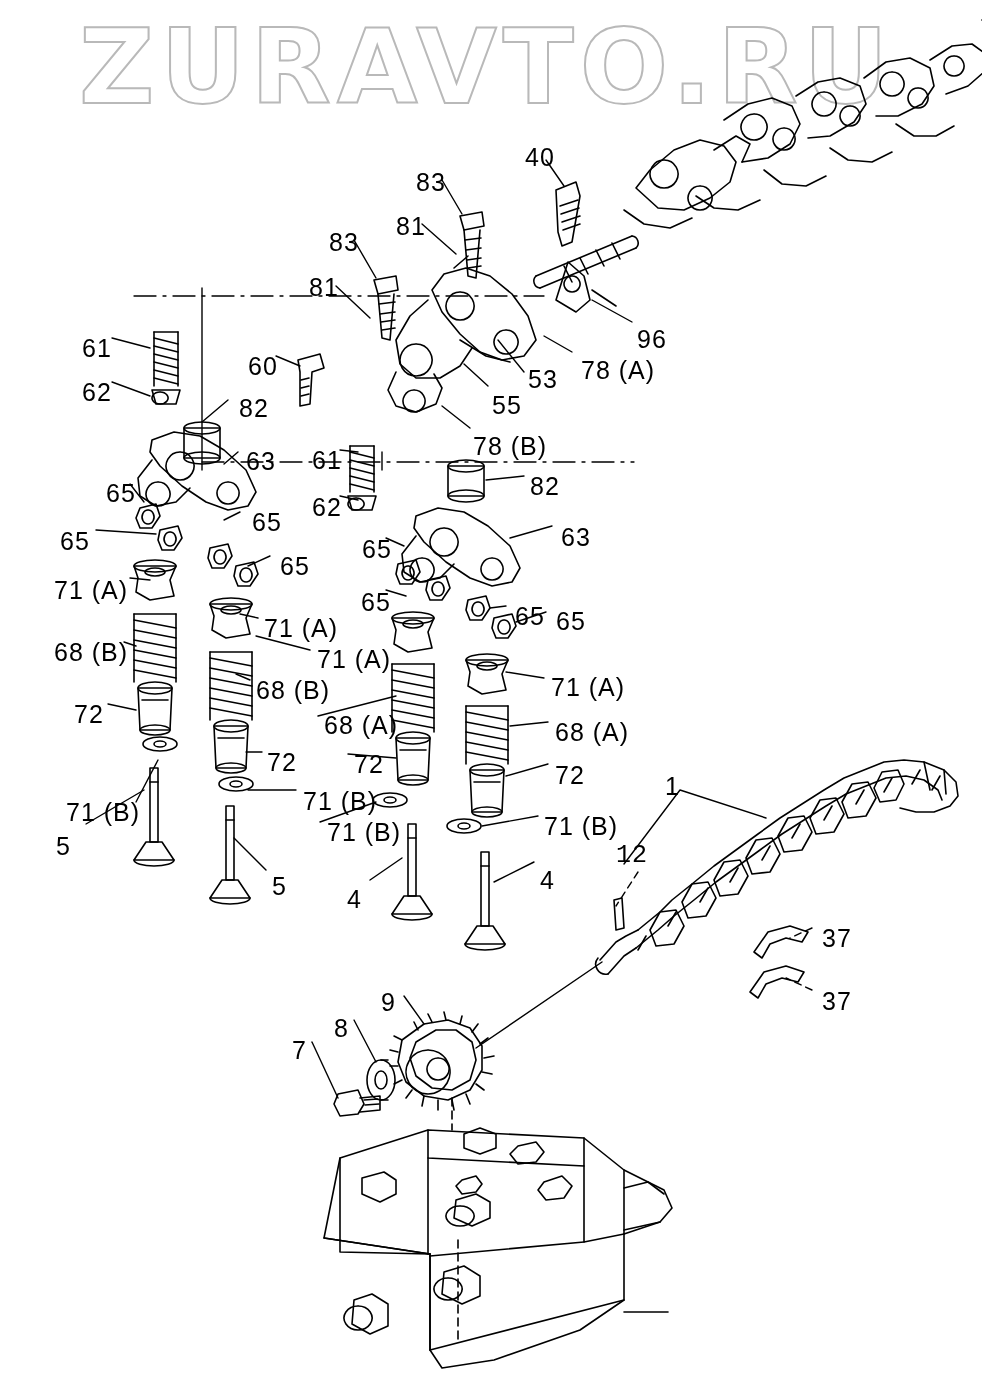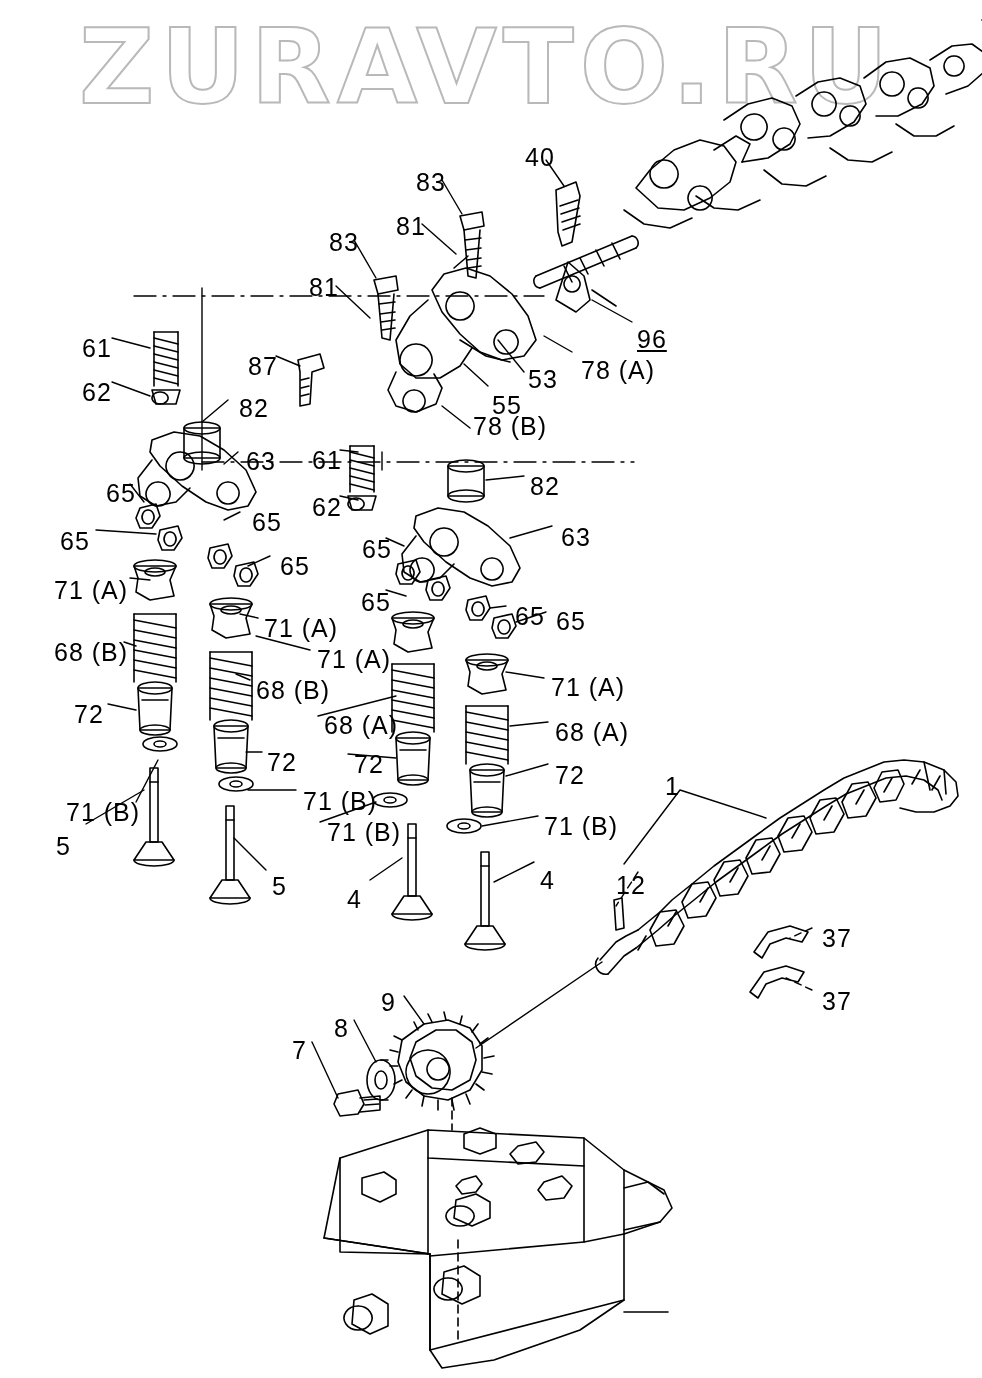--- a/index.html
+++ b/index.html
@@ -457,29 +457,29 @@
         <path d="M288 1042 L314 1098"></path>
       </g>
     </g>
   </svg>
 
   <div class="callout" style="left:501px; top:143px;">40</div>
   <div class="callout" style="left:392px; top:168px;">83</div>
   <div class="callout" style="left:372px; top:212px;">81</div>
   <div class="callout" style="left:305px; top:228px;">83</div>
   <div class="callout" style="left:285px; top:273px;">81</div>
-  <div class="callout" style="left:613px; top:325px;text-decoration:underline;">96</div>
+  <div class="callout" style="left:613px; top:325px;">96</div>
   <div class="callout" style="left:58px; top:334px;">61</div>
-  <div class="callout" style="left:224px; top:352px;">87</div>
+  <div class="callout" style="left:224px; top:352px;">60</div>
   <div class="callout" style="left:557px; top:356px;">78 (A)</div>
   <div class="callout" style="left:504px; top:365px;">53</div>
   <div class="callout" style="left:58px; top:378px;">62</div>
   <div class="callout" style="left:468px; top:391px;">55</div>
   <div class="callout" style="left:215px; top:394px;">82</div>
-  <div class="callout" style="left:449px; top:412px;">78 (B)</div>
+  <div class="callout" style="left:449px; top:432px;">78 (B)</div>
   <div class="callout" style="left:222px; top:447px;">63</div>
   <div class="callout" style="left:288px; top:446px;">61</div>
   <div class="callout" style="left:506px; top:472px;">82</div>
   <div class="callout" style="left:82px; top:479px;">65</div>
   <div class="callout" style="left:288px; top:493px;">62</div>
   <div class="callout" style="left:228px; top:508px;">65</div>
   <div class="callout" style="left:36px; top:527px;">65</div>
   <div class="callout" style="left:537px; top:523px;">63</div>
   <div class="callout" style="left:338px; top:535px;">65</div>
   <div class="callout" style="left:256px; top:552px;">65</div>
@@ -494,21 +494,21 @@
   <div class="callout" style="left:527px; top:673px;">71 (A)</div>
   <div class="callout" style="left:50px; top:700px;">72</div>
   <div class="callout" style="left:300px; top:711px;">68 (A)</div>
   <div class="callout" style="left:531px; top:718px;">68 (A)</div>
   <div class="callout" style="left:243px; top:748px;">72</div>
   <div class="callout" style="left:330px; top:750px;">72</div>
   <div class="callout" style="left:641px; top:772px;">1</div>
   <div class="callout" style="left:531px; top:761px;">72</div>
   <div class="callout" style="left:42px; top:798px;">71 (B)</div>
   <div class="callout" style="left:279px; top:787px;">71 (B)</div>
-  <div class="callout" style="left:592px; top:871px;">12</div>
+  <div class="callout" style="left:592px; top:841px;font-family:Liberation Mono, monospace;">12</div>
   <div class="callout" style="left:303px; top:818px;">71 (B)</div>
   <div class="callout" style="left:520px; top:812px;">71 (B)</div>
   <div class="callout" style="left:32px; top:832px;">5</div>
   <div class="callout" style="left:248px; top:872px;">5</div>
   <div class="callout" style="left:323px; top:885px;">4</div>
   <div class="callout" style="left:516px; top:866px;">4</div>
   <div class="callout" style="left:798px; top:924px;">37</div>
   <div class="callout" style="left:798px; top:987px;">37</div>
   <div class="callout" style="left:357px; top:988px;">9</div>
   <div class="callout" style="left:310px; top:1014px;">8</div>

